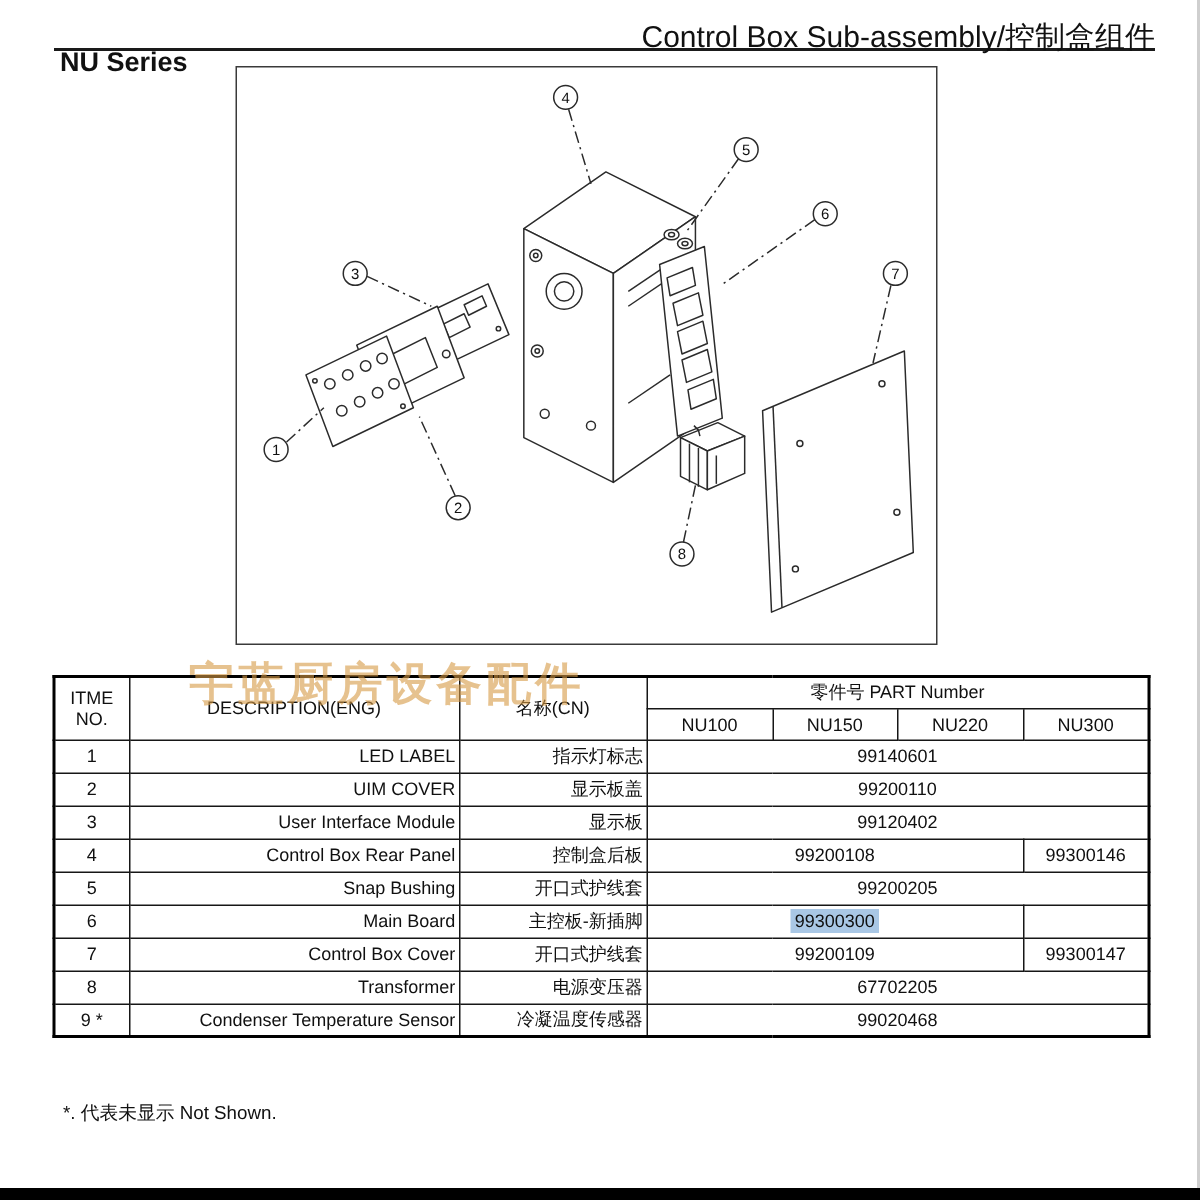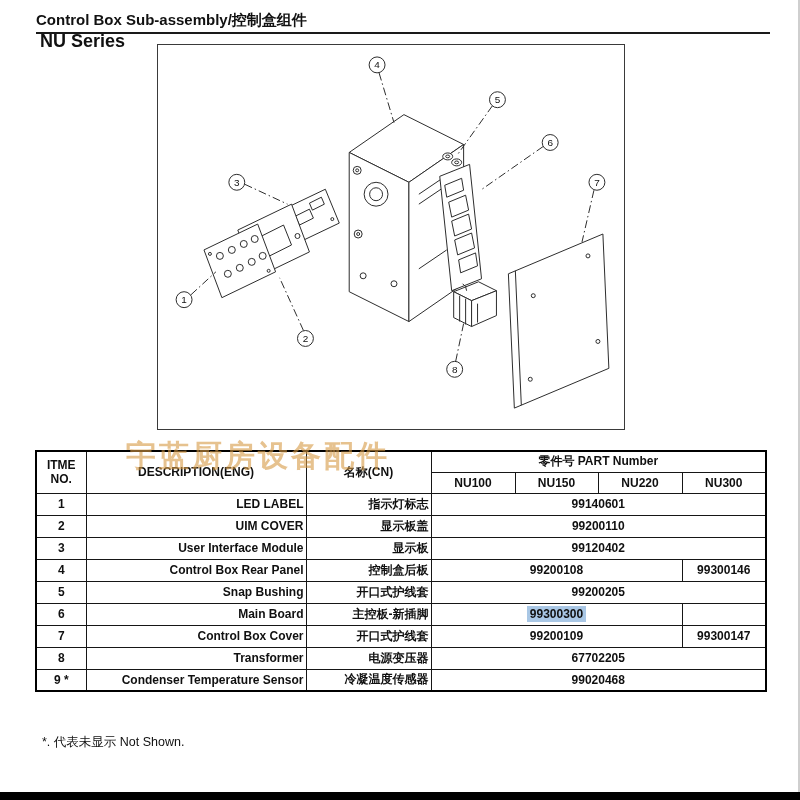--- a/index.html
+++ b/index.html
@@ -2,34 +2,34 @@
 <html style="--highlight-bg: #a9c7e5; --watermark-color: #d79a45;"><head>
 <meta charset="utf-8">
 <style>
   * { margin:0; padding:0; box-sizing:border-box; }
   html,body { width:800px; height:800px; background:#fff; font-family:"Liberation Sans", sans-serif; color:#111; }
   .page { position:relative; width:800px; height:800px; background:#fff; overflow:hidden; }
 
   
   .header-row { position:absolute; left:36px; top:8px; width:734px; height:26px; border-bottom:2px solid #1a1a1a; }
   .series { position:absolute; left:4px; top:3px; font-weight:bold; font-size:18px;margin-top:20px; }
-  .title { position:absolute; left:0; right:0; top:3px; text-align:left; font-weight:bold; font-size:15px; }
+  .title { position:absolute; left:0; right:0; top:3px; text-align:right; font-weight:normal; font-size:20px; }
 
   
   .diagram { position:absolute; left:157px; top:44px; width:468px; height:386px; border:1px solid #3a3a3a; background:#fff; }
   .diagram svg { display:block; }
 
   
   .watermark { position:absolute; left:126px; top:436px; font-size:30px; font-weight:bold; letter-spacing:3px;
                color:var(--watermark-color,#d79a45); opacity:.6; z-index:6; white-space:nowrap; pointer-events:none; }
 
   
   table.parts { position:absolute; left:35px; top:450px; width:730px; border-collapse:collapse; table-layout:fixed;
                 font-size:12px; color:#101010; border:2px solid #000; z-index:3; background:transparent; }
-  .parts th, .parts td { border:1px solid #161616; font-weight:bold; padding:0 2px; text-align:center;
+  .parts th, .parts td { border:1px solid #161616; font-weight:normal; padding:0 2px; text-align:center;
                          vertical-align:middle; white-space:nowrap; overflow:hidden; }
   .parts thead tr { height:21px; }
   .parts tbody tr { height:22px; }
   .parts td.left { text-align:right; padding-left:9px; }
   .hl { background:var(--highlight-bg,#a9c7e5); padding:1px 3px; }
 
   
   .footnote { position:absolute; left:42px; top:706px; font-size:12.5px;margin-top:28px; }
   .bottom-bar { position:absolute; left:0; top:792px; width:800px; height:8px; background:#000; }
   .right-edge { position:absolute; right:0; top:0; width:2px; height:792px; background:#cfcfcf; }

